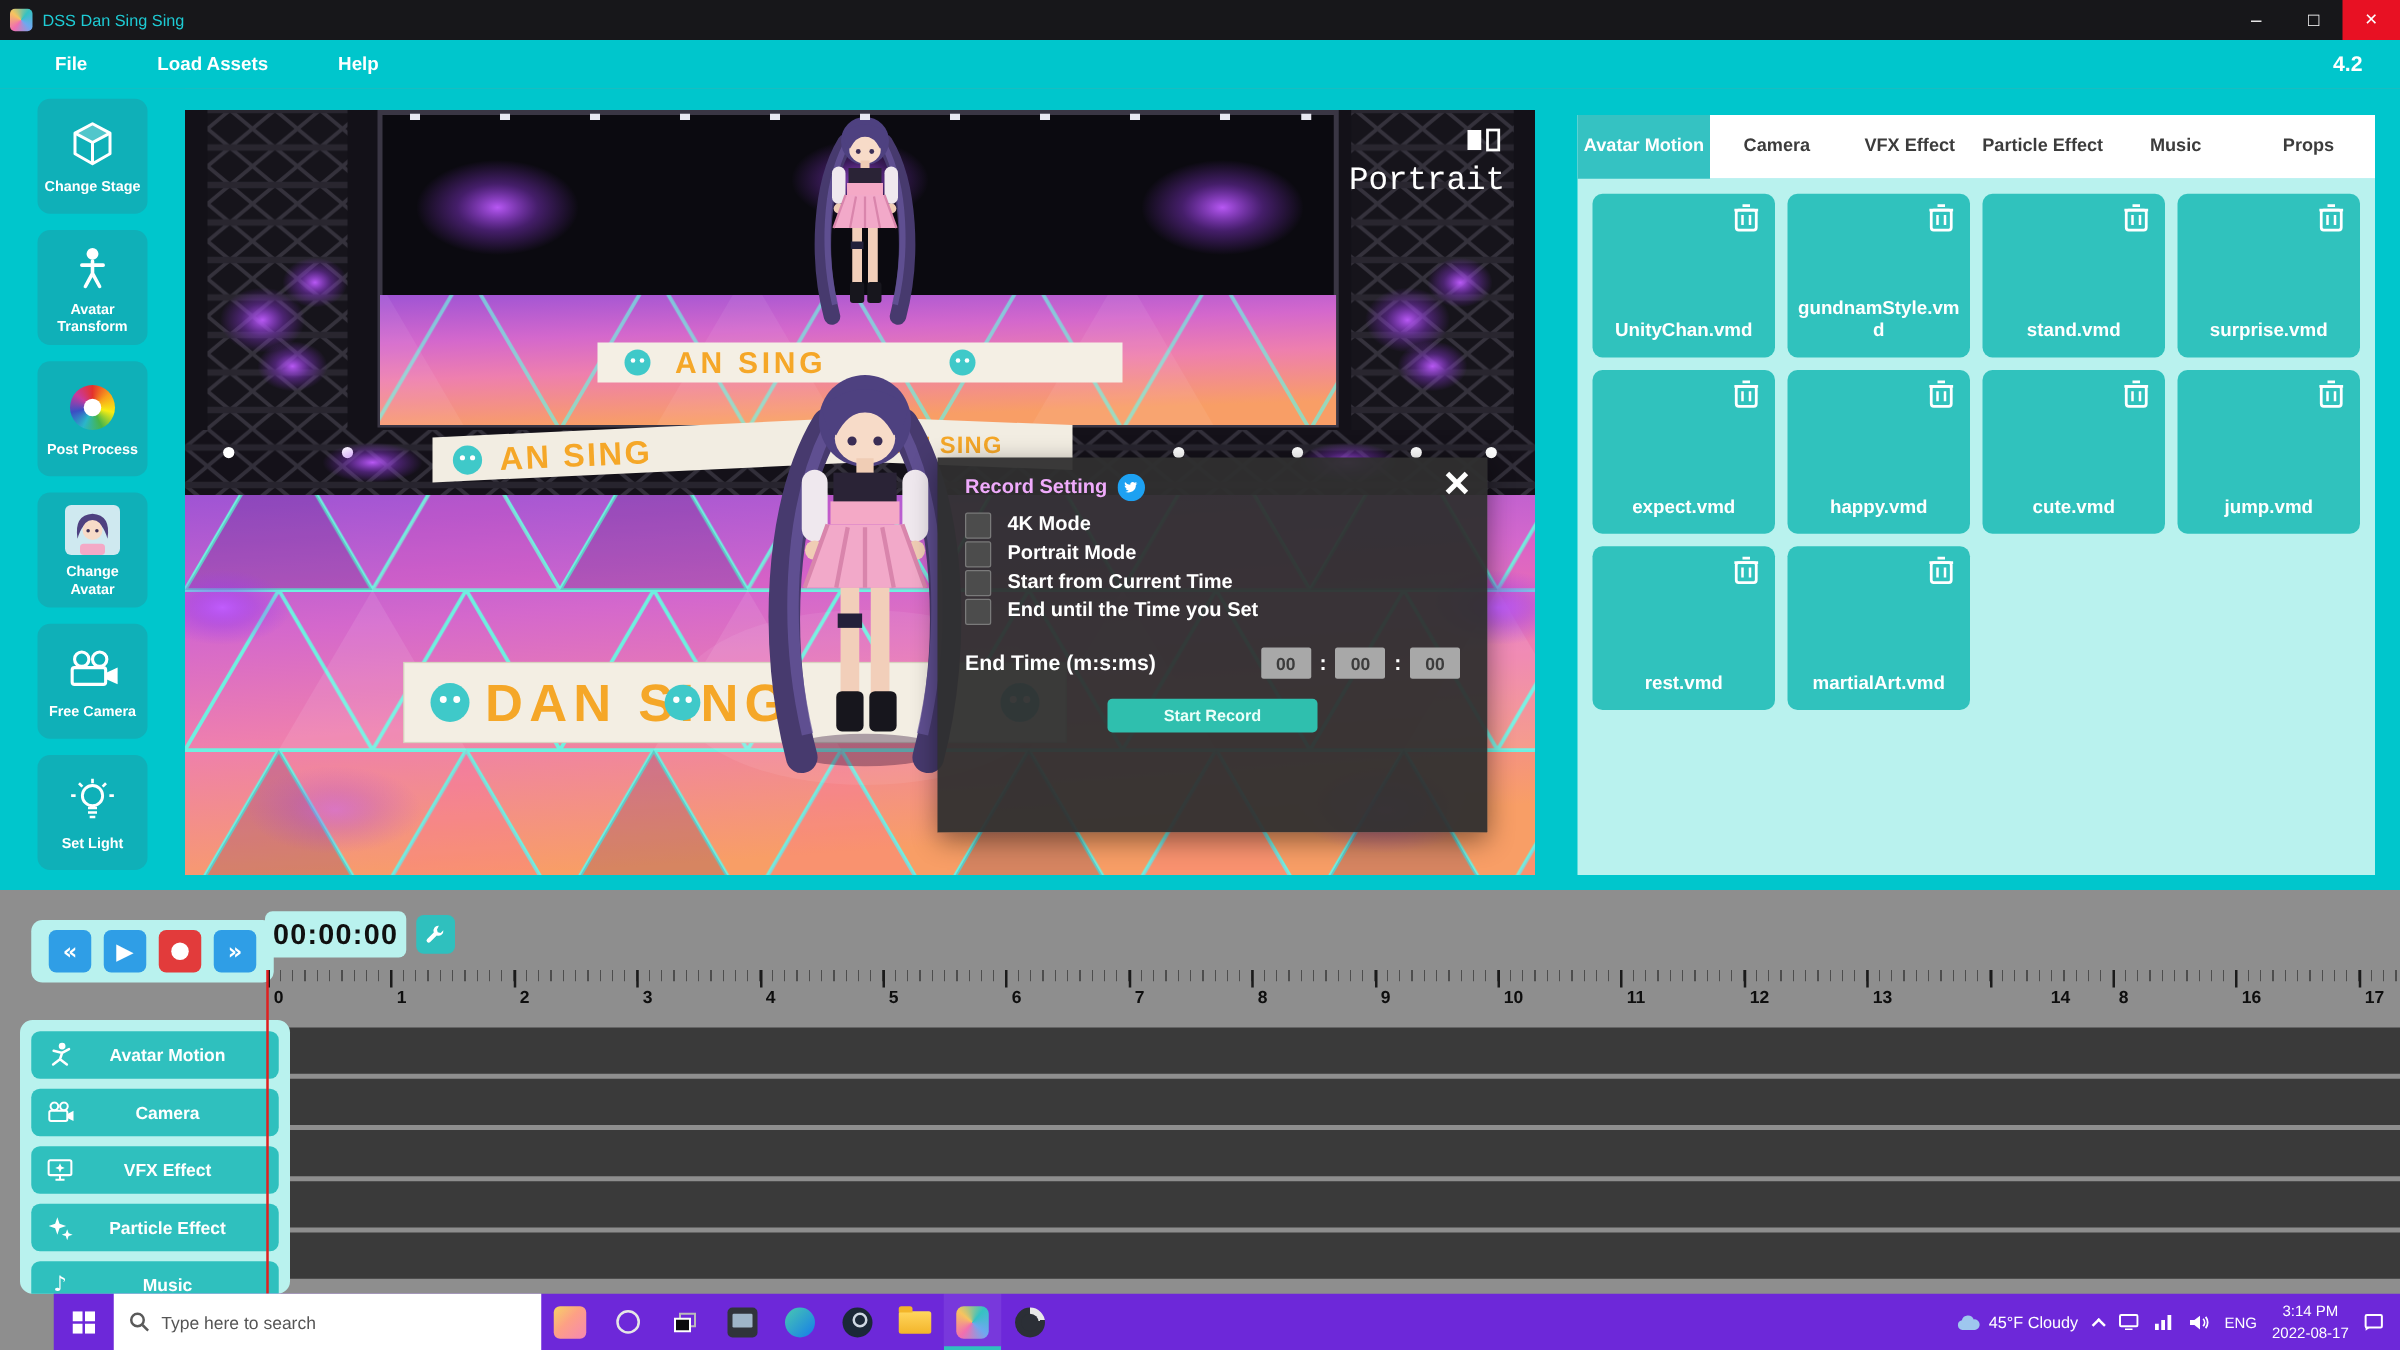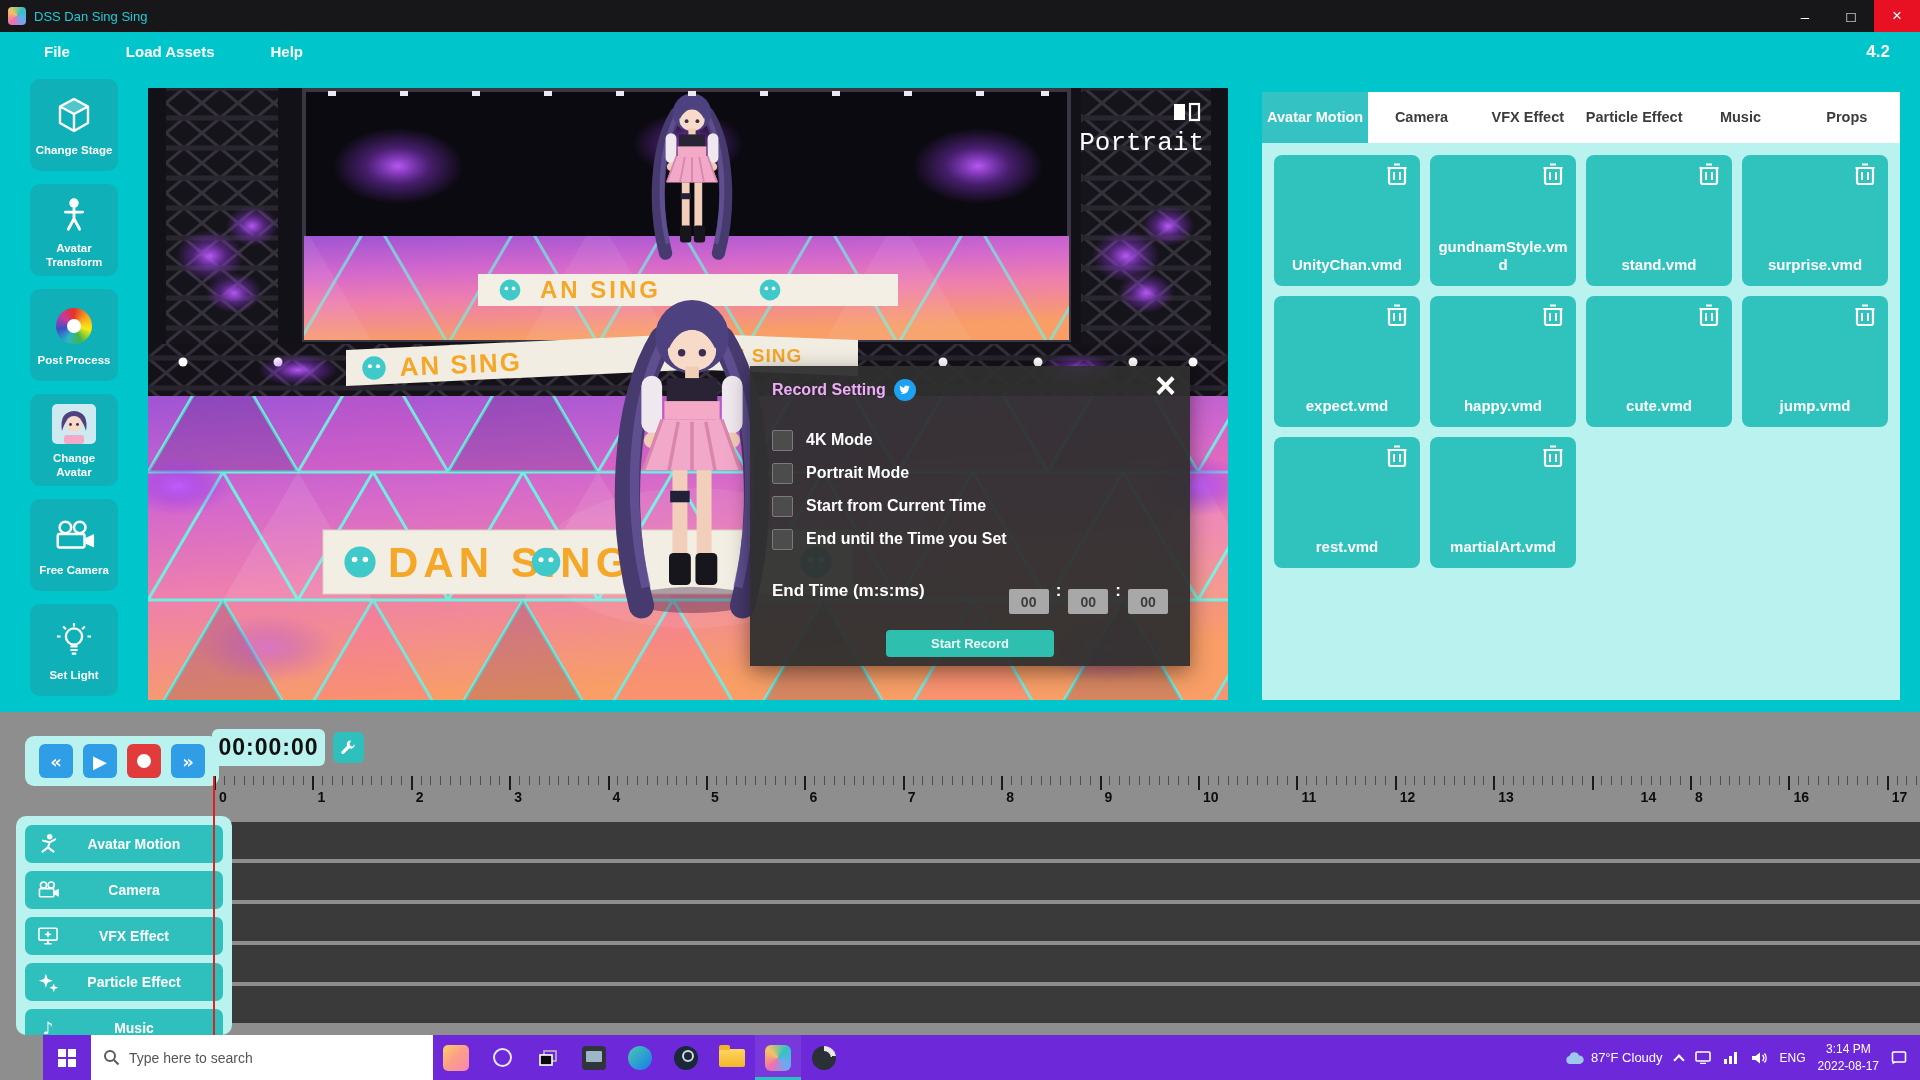--- a/index.html
+++ b/index.html
@@ -45,29 +45,29 @@
   .portrait-overlay { position:absolute; top:14px; right:24px; text-align:right; color:#fff; z-index:10; }
   .portrait-overlay .p-label { font-size:26px; margin-top:2px;font-family:Liberation Mono, monospace; }
 
   
   .record-dialog { position:absolute; left:602px; top:278px; width:440px; height:300px; z-index:40;
                    background:rgba(47,47,47,0.95); box-shadow:0 6px 20px rgba(0,0,0,.45);
                    padding:13px 22px; color:#fff; }
   .rd-header { display:flex; align-items:center; gap:8px; }
   .rd-title { color:#f0abfc; font-weight:bold; font-size:16px; }
   .rd-close { position:absolute; top:2px; right:14px; font-size:36px; font-weight:bold; color:#fff; line-height:1; }
-  .rd-options { margin-top:28px; display:flex; flex-direction:column; gap:11px; }
+  .rd-options { margin-top:8px; display:flex; flex-direction:column; gap:1px; }
   .rd-row { display:flex; align-items:center; gap:13px; height:22px; }
   .rd-check { width:21px; height:21px; background:#4c4c4c; border:1px solid #7a7a7a; border-radius:2px; }
   .rd-label { font-weight:bold; font-size:16px; }
   .rd-endtime { margin-top:18px; display:flex; align-items:center; }
   .rd-et-label { font-weight:bold; font-size:17px; }
   .rd-fields { margin-left:auto; display:flex; align-items:center; gap:7px; }
   .time-input { width:40px; height:25px; background:#a8a8a8; border:none; border-radius:2px;
-                text-align:center; font-weight:bold; font-size:14px; color:#3c3c3c;margin-top:21px; }
+                text-align:center; font-weight:bold; font-size:14px; color:#3c3c3c; }
   .colon { font-weight:bold; font-size:17px; color:#fff; }
   .rd-start { display:block; margin:16px auto 0; width:168px; height:27px; background:#2fbfae; border:none;
               border-radius:4px; color:#eafff9; font-weight:bold; font-size:13px; }
 
   
   .right-panel { position:absolute; left:1262px; top:92px; width:638px; height:608px; }
   .tabs { display:flex; height:51px; background:#fff; }
   .tab { flex:1; display:flex; align-items:center; justify-content:center; text-align:center;
          font-weight:bold; font-size:14.5px; color:#3c3c3c; line-height:1.15; padding:0 4px; }
   .tab.active { background:#35c2c2; color:#fff; }
@@ -685,21 +685,21 @@
       </div>
     <div class="tb-icon">
         <span class="ic-obs"></span>
       </div>
 
     <div class="tray">
       <div class="weather">
         <svg width="20" height="14">
           <path d="M5 13 a4 4 0 0 1 -.5-7.9 A5 5 0 0 1 14 4.5 A4 4 0 0 1 15 12.9 Z" fill="#9ec7ee"></path>
         </svg>
-        <span>87°F Cloudy</span>
+        <span>45°F Cloudy</span>
       </div>
       <span class="chev-up"></span>
       <svg width="16" height="13">
         <rect x="1" y="1" width="14" height="9" rx="1" fill="none" stroke="#fff" stroke-width="1.6"></rect>
         <path d="M5 12.5 H11" stroke="#fff" stroke-width="1.6"></path>
       </svg>
       <svg width="16" height="13">
         <rect x="1" y="8" width="3" height="5" fill="#fff"></rect>
           <rect x="6" y="5" width="3" height="8" fill="#fff"></rect>
           <rect x="11" y="1" width="3" height="12" fill="#fff"></rect>

